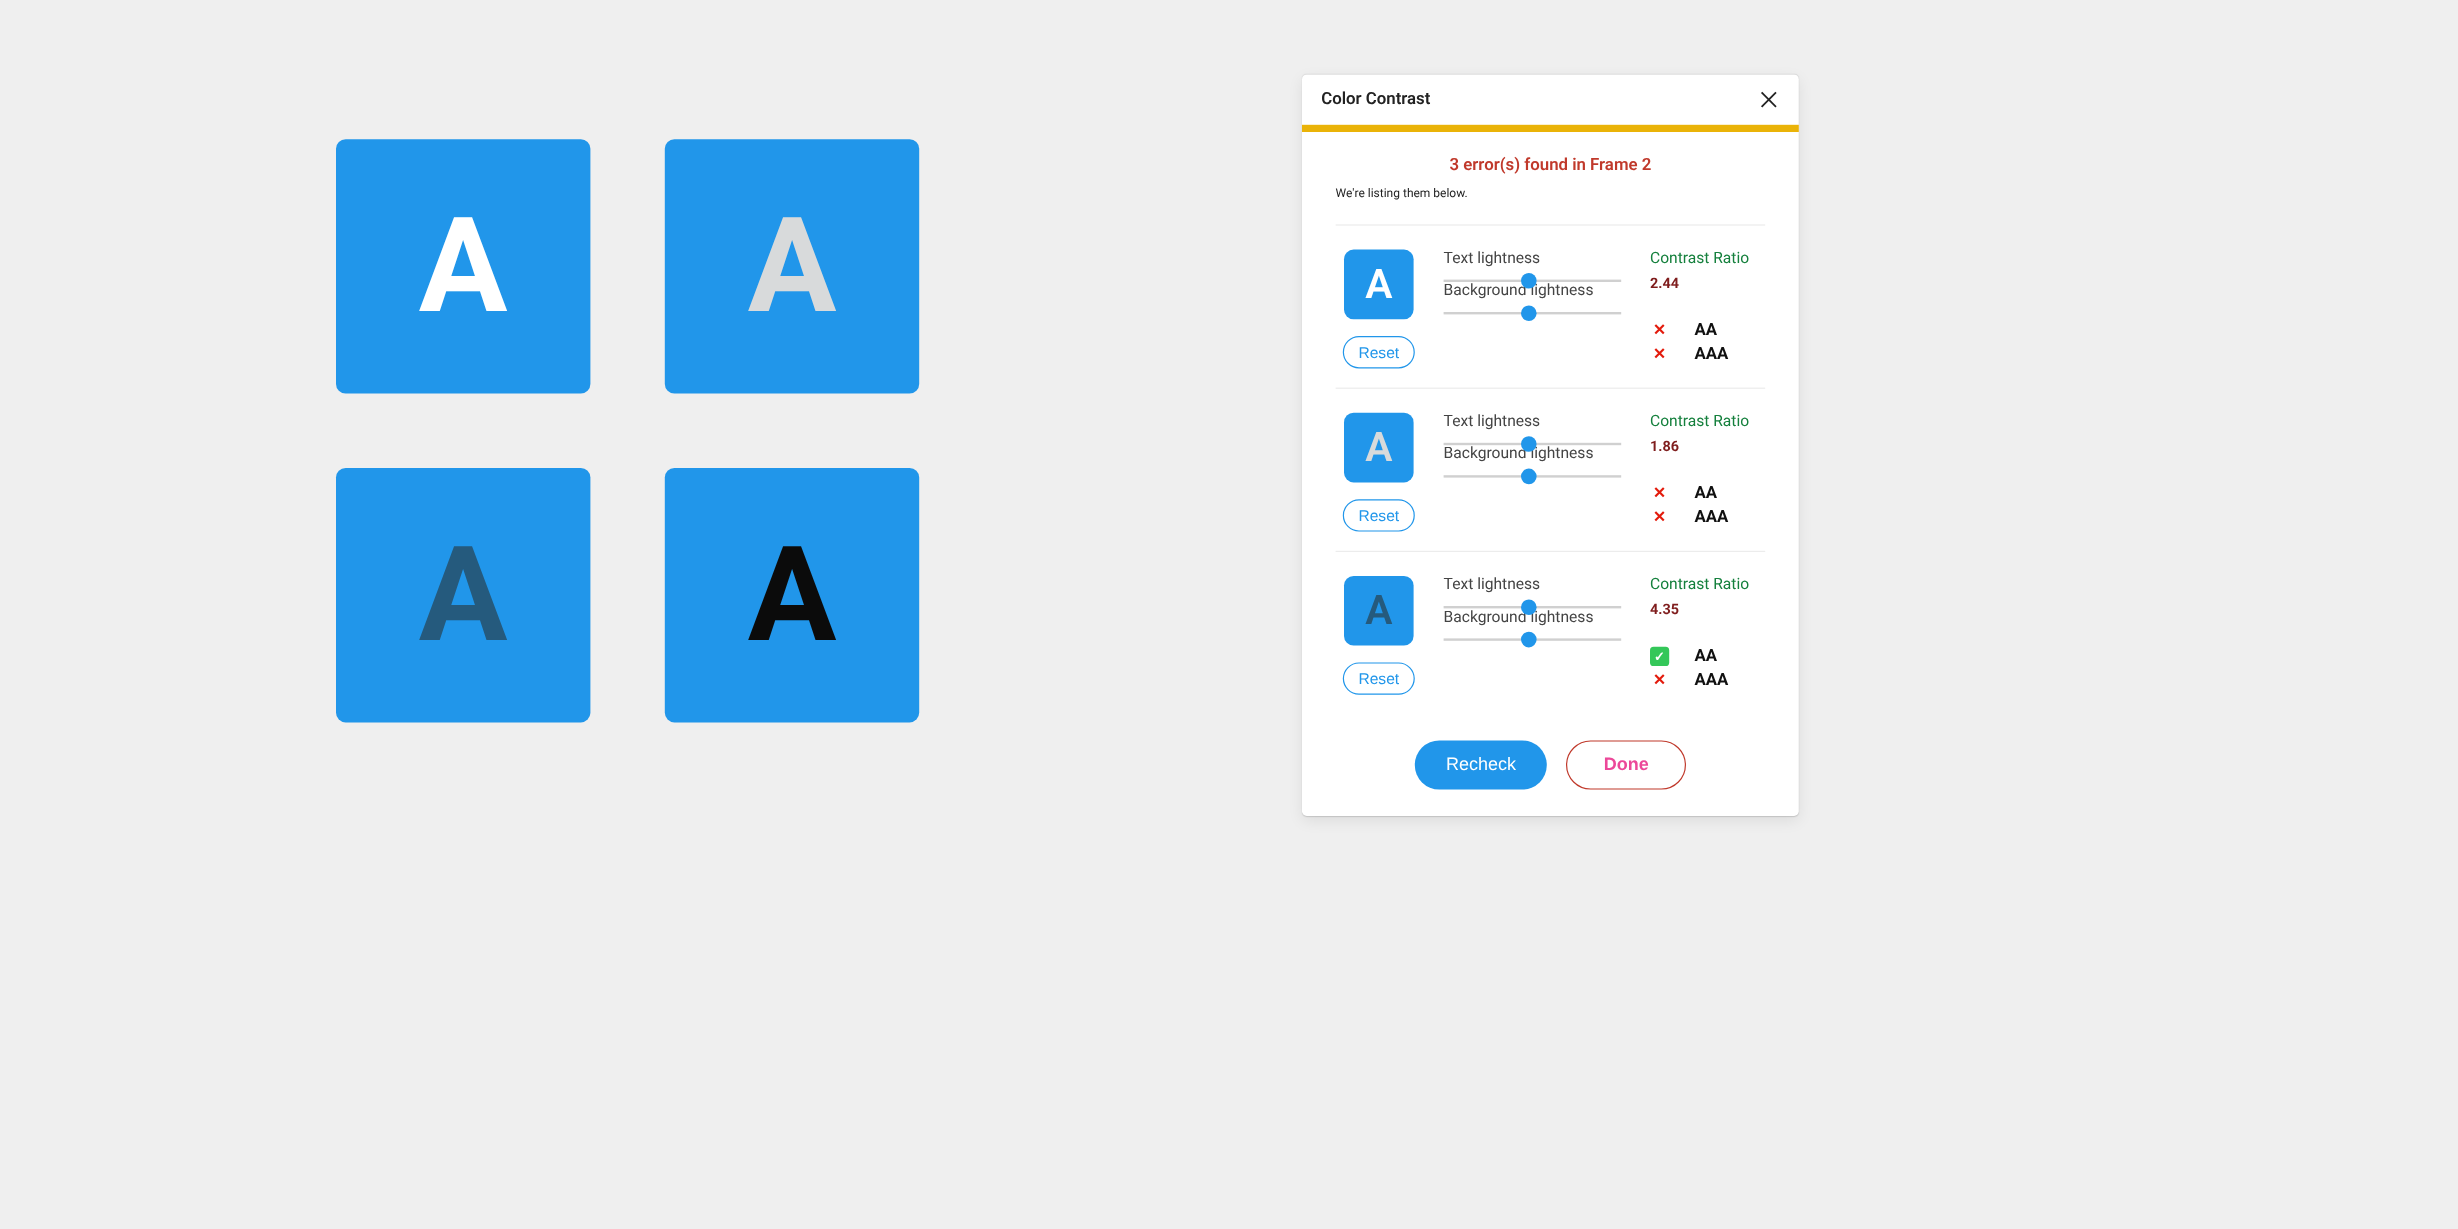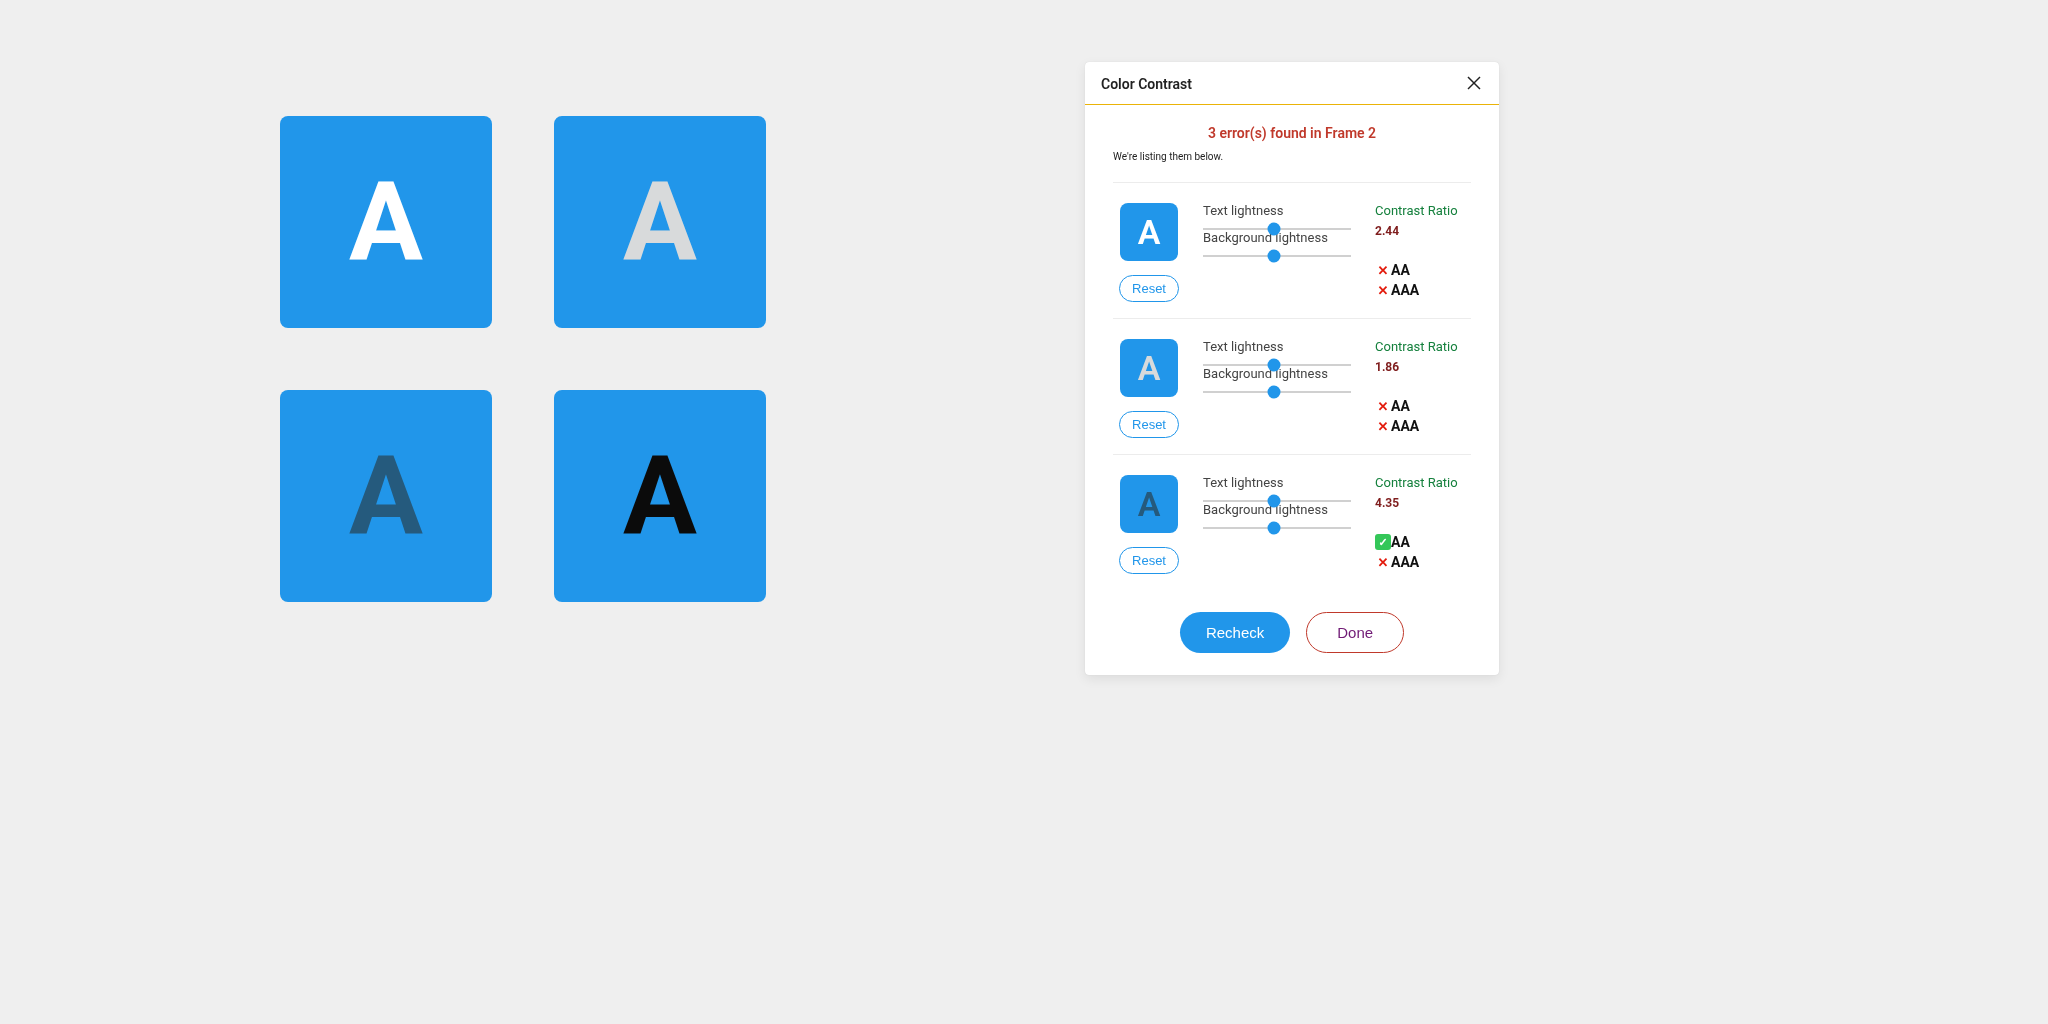--- a/index.html
+++ b/index.html
@@ -42,24 +42,24 @@
     left: 1085px;
     width: 414px;
     background: #fff;
     border-radius: 4px;
     box-shadow: 0 4px 12px rgba(0,0,0,0.08), 0 0 1px rgba(0,0,0,0.15);
     display: flex;
     flex-direction: column;
   }
   .panel-header {
     display: flex;
-    align-items: flex-end;
+    align-items: center;
     justify-content: space-between;
     padding: 12px 16px;
-    border-bottom: 1px solid #eab308;
+    border-bottom: 6px solid #eab308;
   }
   .panel-title {
     font-size: 14px;
     font-weight: 600;
     color: #222;
   }
   .close-btn {
     width: 18px;
     height: 18px;
     cursor: pointer;
@@ -144,21 +144,21 @@
     width: 13px;
     height: 13px;
     background: #2196ea;
     border-radius: 50%;
   }
 
   .error-right { }
   .cr-label { font-size: 13px; color: #15803d; margin-bottom: 6px; }
   .cr-value { font-size: 12px; font-weight: 700; color: #7f1d1d; margin-bottom: 24px; }
   .badges { display: flex; flex-direction: column; gap: 4px; }
-  .badge-line { display: flex; align-items: center; gap: 0; font-size: 14px; font-weight: 700; color: #111; }
+  .badge-line { display: flex; align-items: center; gap: 21px; font-size: 14px; font-weight: 700; color: #111; }
   .mark-pass, .mark-fail {
     width: 16px; height: 16px; border-radius: 3px;
     display: inline-flex; align-items: center; justify-content: center;
     font-size: 12px; font-weight: 700; line-height: 1;
   }
   .mark-fail { color: #e31b0c; }
   .mark-fail::before { content: "✕"; font-size: 13px; }
   .mark-pass { background: #34c759; color: #fff; }
   .mark-pass::before { content: "✓"; font-size: 11px; }
 
@@ -175,26 +175,26 @@
     color: #fff;
     border: none;
     border-radius: 24px;
     padding: 12px 26px;
     font-size: 15px;
     font-weight: 500;
     cursor: pointer;
   }
   .btn-outline {
     background: #fff;
-    color: #701a75;
+    color: #ec4899;
     border: 1.5px solid #c0392b;
     border-radius: 24px;
     padding: 11px 30px;
     font-size: 15px;
-    font-weight: 400;
+    font-weight: 700;
     cursor: pointer;
   }
 </style>
 </head>
 <body>
 
 <div class="swatch-grid">
   <div class="swatch" style="background:#2196ea;color:#ffffff">
     <span class="swatch-letter">A</span>
   </div>

